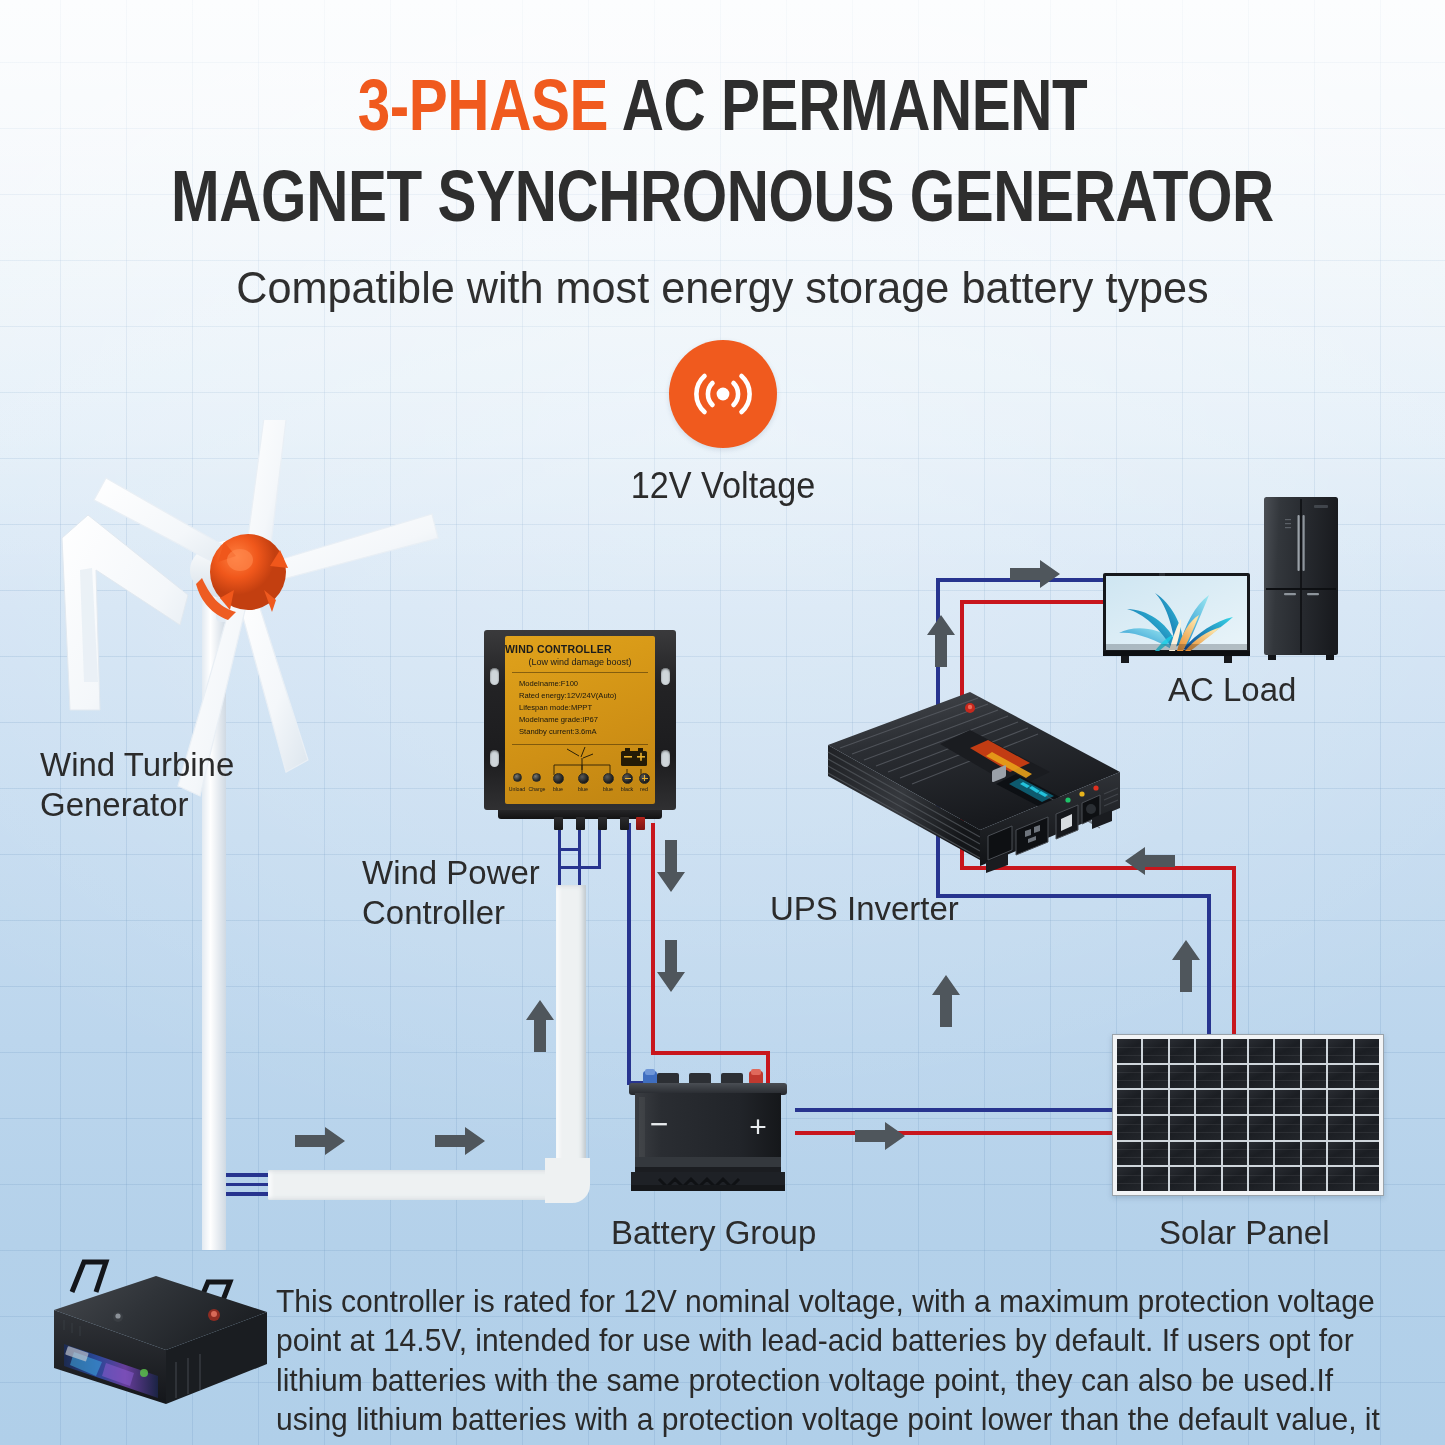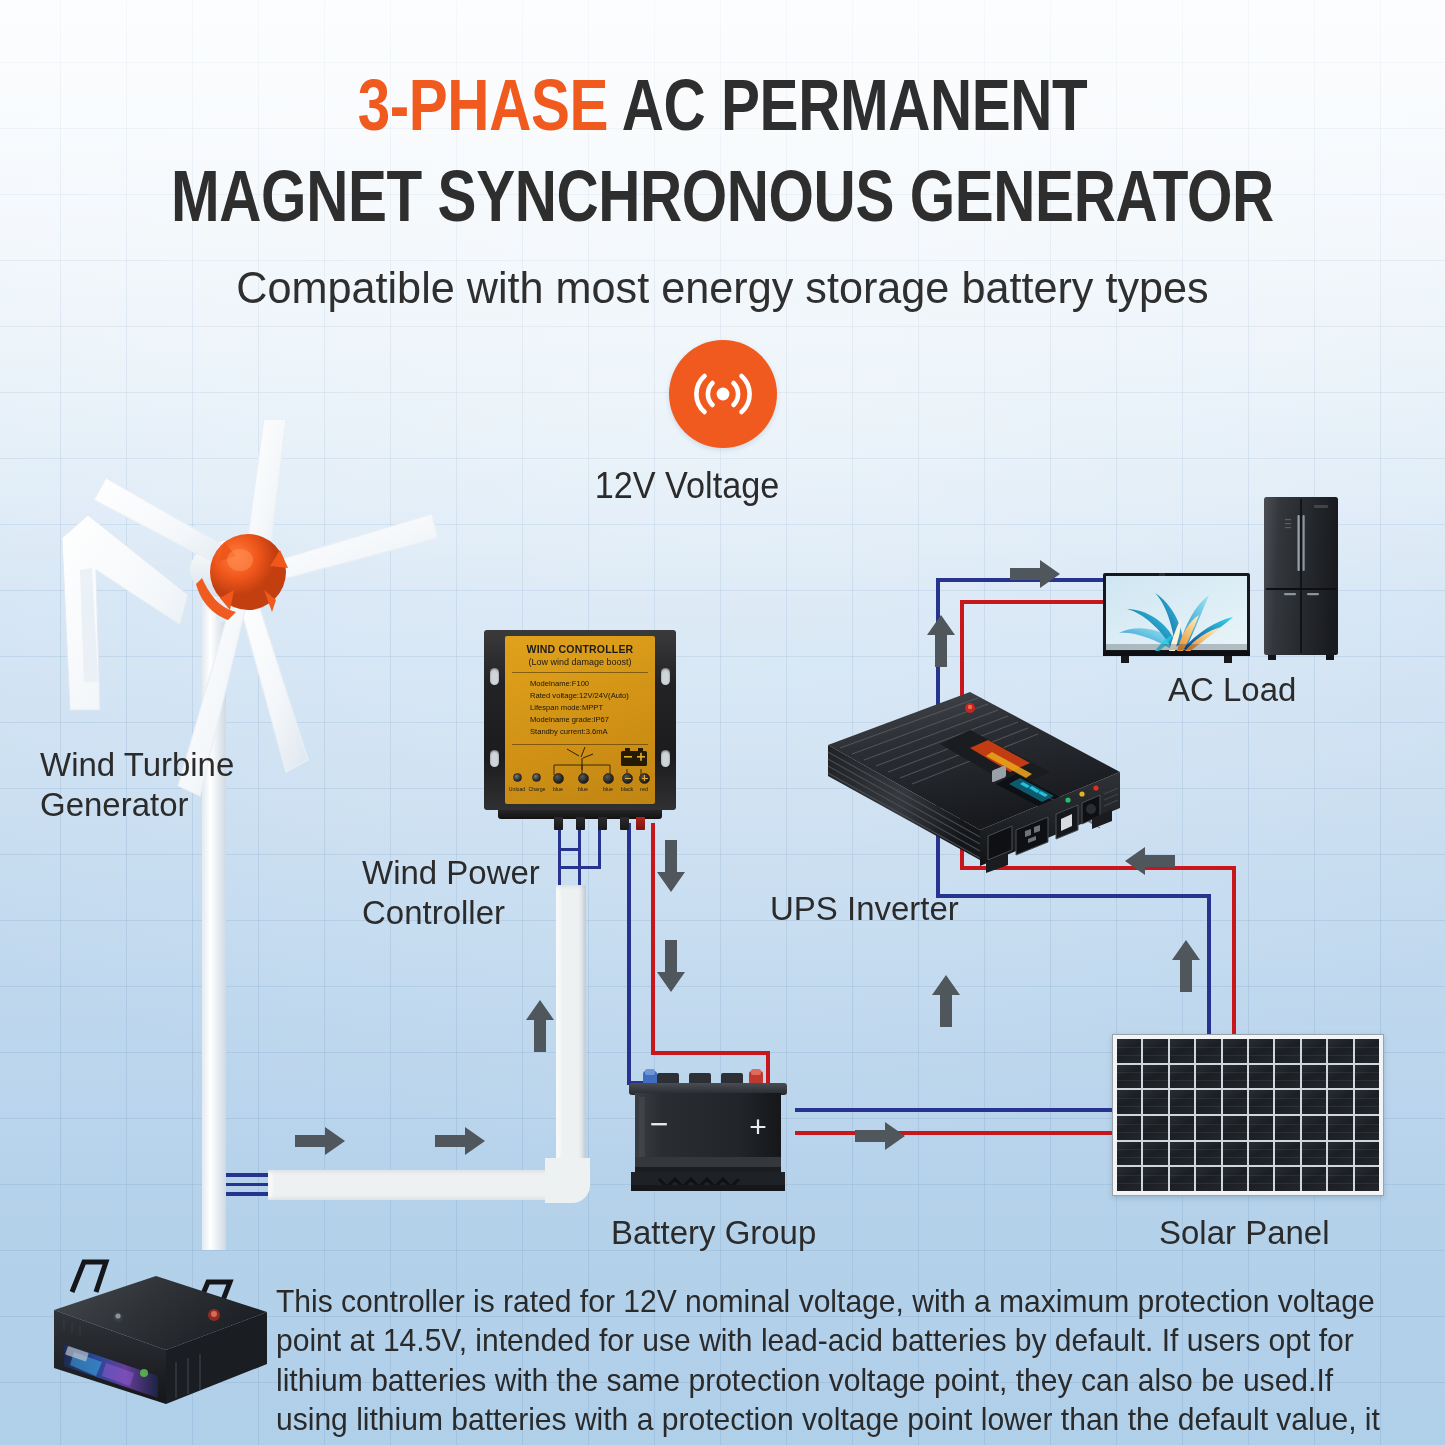--- a/index.html
+++ b/index.html
@@ -53,21 +53,21 @@
   #subtitle {
     font-size: 45px; color: #2f2f2f; margin-top: 30px;
     transform: scaleX(0.96); white-space:nowrap; font-weight: 400;
   }
 
   
   #features {
     position:absolute; top:340px; left:0; width:1445px; z-index:10;
     display:flex; justify-content:center; gap:182px;
   }
-  .feature { width: 270px; }
+  .feature { width: 270px; text-align:center; }
   .fcircle {
     width:108px; height:108px; border-radius:50%;
     background:#F05A1E; margin:0 auto;
     display:flex; align-items:center; justify-content:center;
     box-shadow: 0 2px 5px rgba(60,90,120,0.16);
   }
   .flabel { margin-top:17px; font-size:36px; color:#2b2b2b; white-space:nowrap;
             transform: scaleX(0.95); }
 
   
@@ -94,24 +94,24 @@
     background: linear-gradient(180deg,#3a3a3c,#232325 30%, #1c1c1e 70%, #303032);
     border-radius:3px;
   }
   .ctl-face {
     position:absolute; left:21px; top:14px; width:150px; height:168px;
     background: linear-gradient(160deg,#e0a21c 0%, #d89a18 28%, #cf9015 60%, #c08512 100%);
     border-radius:2px; overflow:hidden;
   }
   .ctl-hole { position:absolute; width:9px; height:17px; background:#cfd6da; border-radius:5px;
               box-shadow: inset 0 1px 2px rgba(0,0,0,0.5); }
-  .ctl-title { text-align:center; color:#1b1b1b; font-size:10.5px; font-weight:700; margin-top:7px; letter-spacing:0.2px;}
+  .ctl-title { color:#1b1b1b; font-size:10.5px; font-weight:700; margin-top:7px; letter-spacing:0.2px;}
   .ctl-sub { text-align:center; color:#1b1b1b; font-size:9px; margin-top:2px; }
   .ctl-rule { height:1px; background:rgba(0,0,0,0.38); margin:5px 7px; }
-  .ctl-spec { color:#17150f; font-size:7.6px; line-height:1.58; padding-left:25px; }
+  .ctl-spec { color:#17150f; font-size:7.6px; line-height:1.58; padding-left:14px; }
   .ctl-bottom { position:absolute; left:0; right:0; bottom:3px; height:56px; }
   .term { position:absolute; width:11px; height:11px; border-radius:50%;
           background: radial-gradient(circle at 35% 32%, #5a5a58, #1a1a18 72%);
           border:1.6px solid #2a2a26; }
   .termlbl { position:absolute; font-size:5.4px; color:#1b1b1b; text-align:center; width:26px; }
   .led { position:absolute; width:9px; height:9px; border-radius:50%;
          background: radial-gradient(circle at 35% 32%, #7a7a76, #262622 70%); border:1.3px solid #2a2a26;}
   .ledlbl { position:absolute; font-size:5.2px; color:#1b1b1b; width:24px; text-align:center;}
   .ctl-feet { position:absolute; left:14px; top:188px; width:164px; height:9px;
               background: linear-gradient(180deg,#262628,#121213); border-radius:0 0 3px 3px; }
@@ -318,21 +318,21 @@
   <div class="ctl-hole" style="left:6px; top:46px;"></div>
   <div class="ctl-hole" style="left:6px; top:128px;"></div>
   <div class="ctl-hole" style="left:177px; top:46px;"></div>
   <div class="ctl-hole" style="left:177px; top:128px;"></div>
 
   <div class="ctl-face">
     <div class="ctl-title">WIND CONTROLLER</div>
     <div class="ctl-sub">(Low wind damage boost)</div>
     <div class="ctl-rule"></div>
     <div class="ctl-spec">Modelname:F100</div>
-    <div class="ctl-spec">Rated voltage:12V/24V(Auto)</div>
+    <div class="ctl-spec">Rated energy:12V/24V(Auto)</div>
     <div class="ctl-spec">Lifespan mode:MPPT</div>
     <div class="ctl-spec">Modelname grade:IP67</div>
     <div class="ctl-spec">Standby current:3.6mA</div>
     <div class="ctl-rule" style="margin-top:6px;"></div>
 
     <div class="ctl-bottom">
 
       <svg width="150" height="34" viewBox="0 0 150 34" style="position:absolute; left:0; top:-2px;">
         <g stroke="#2a2008" stroke-width="1" fill="none">
           <path d="M62 6 L74 13"></path>

